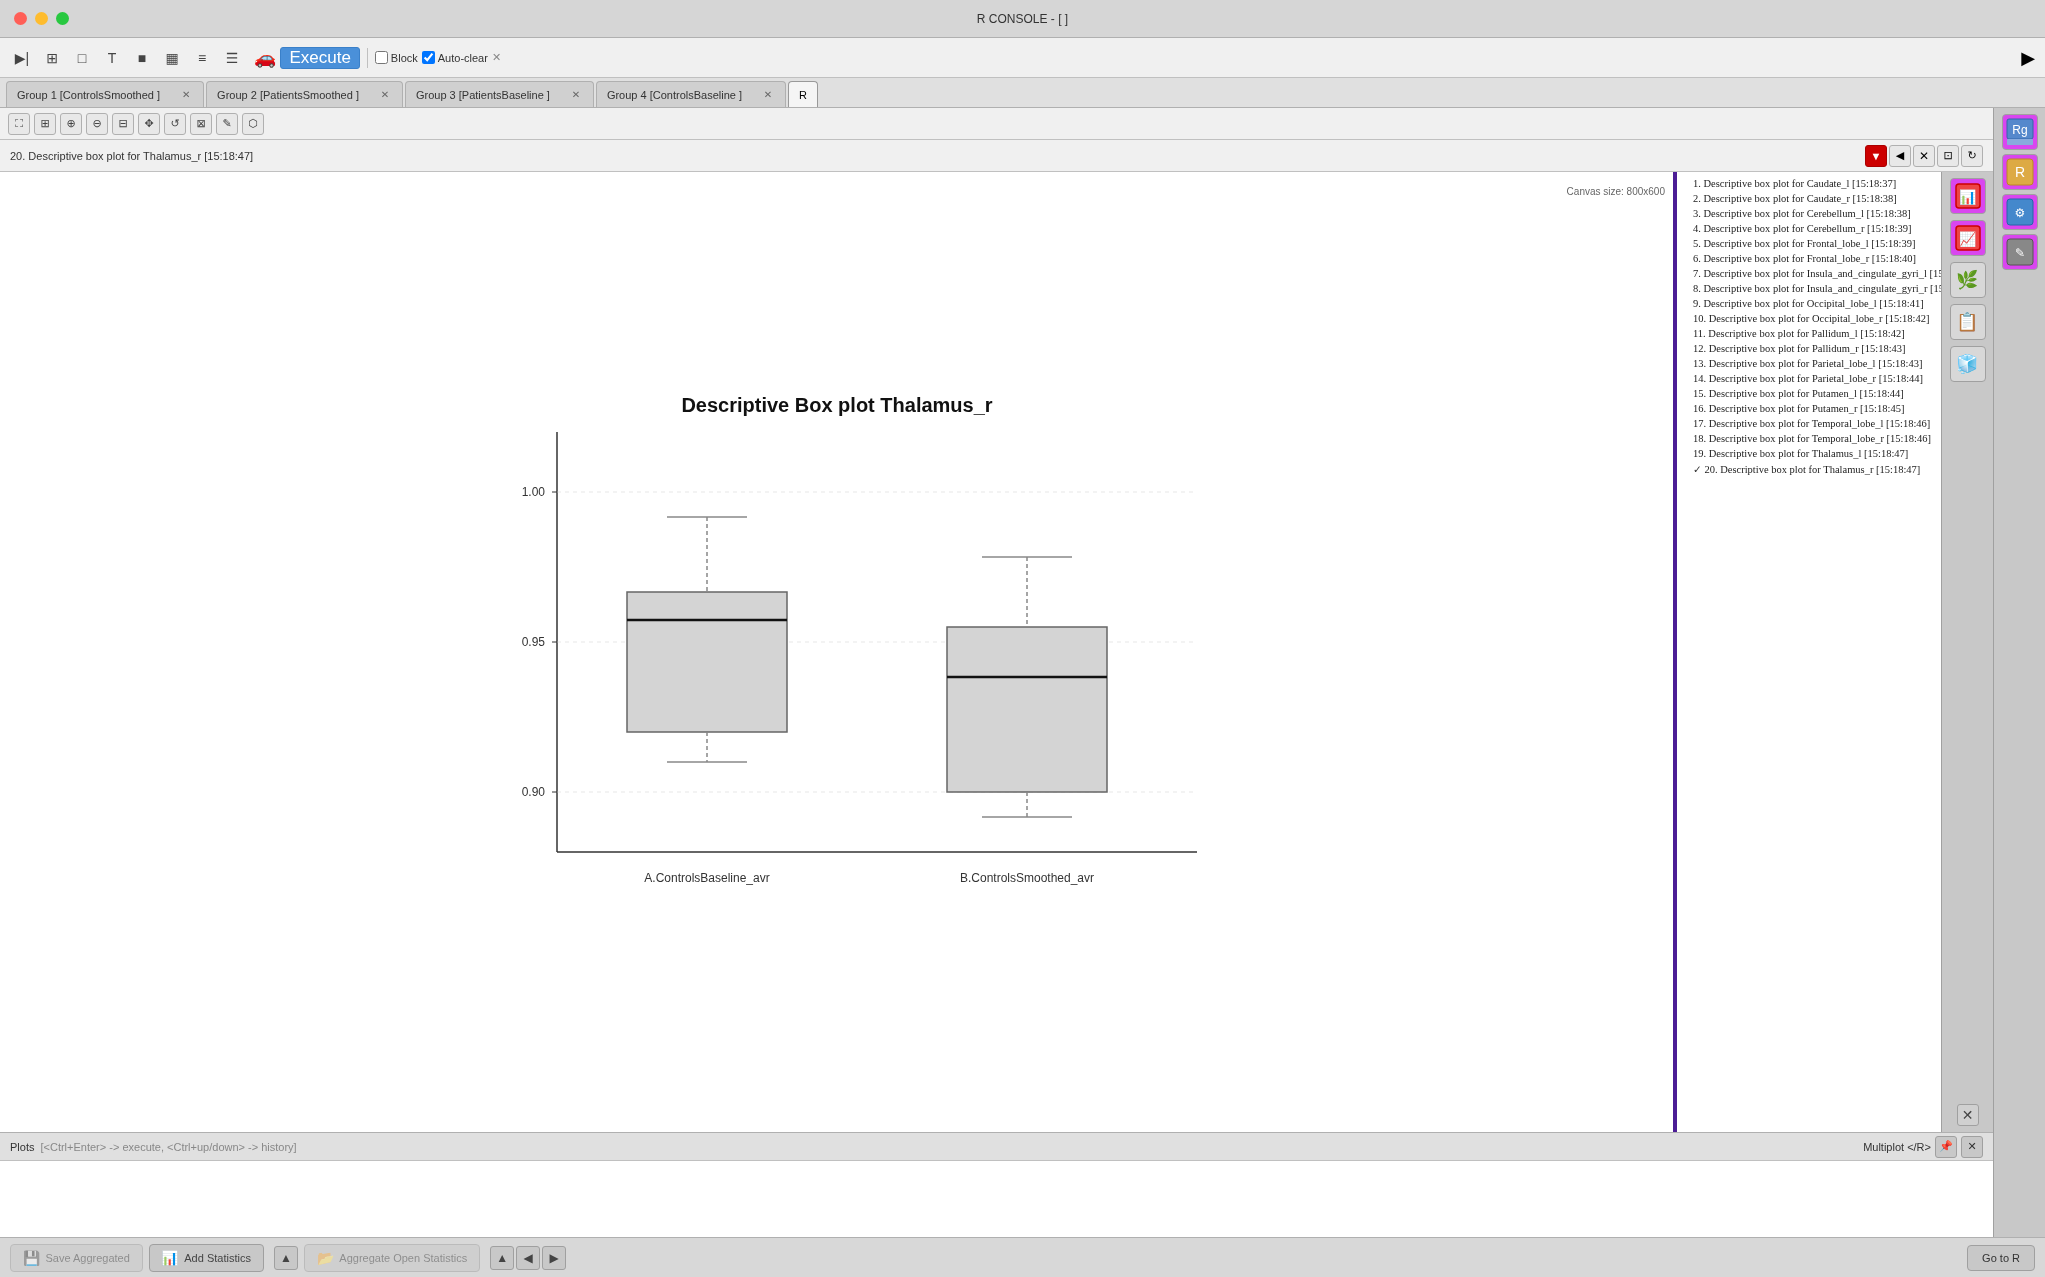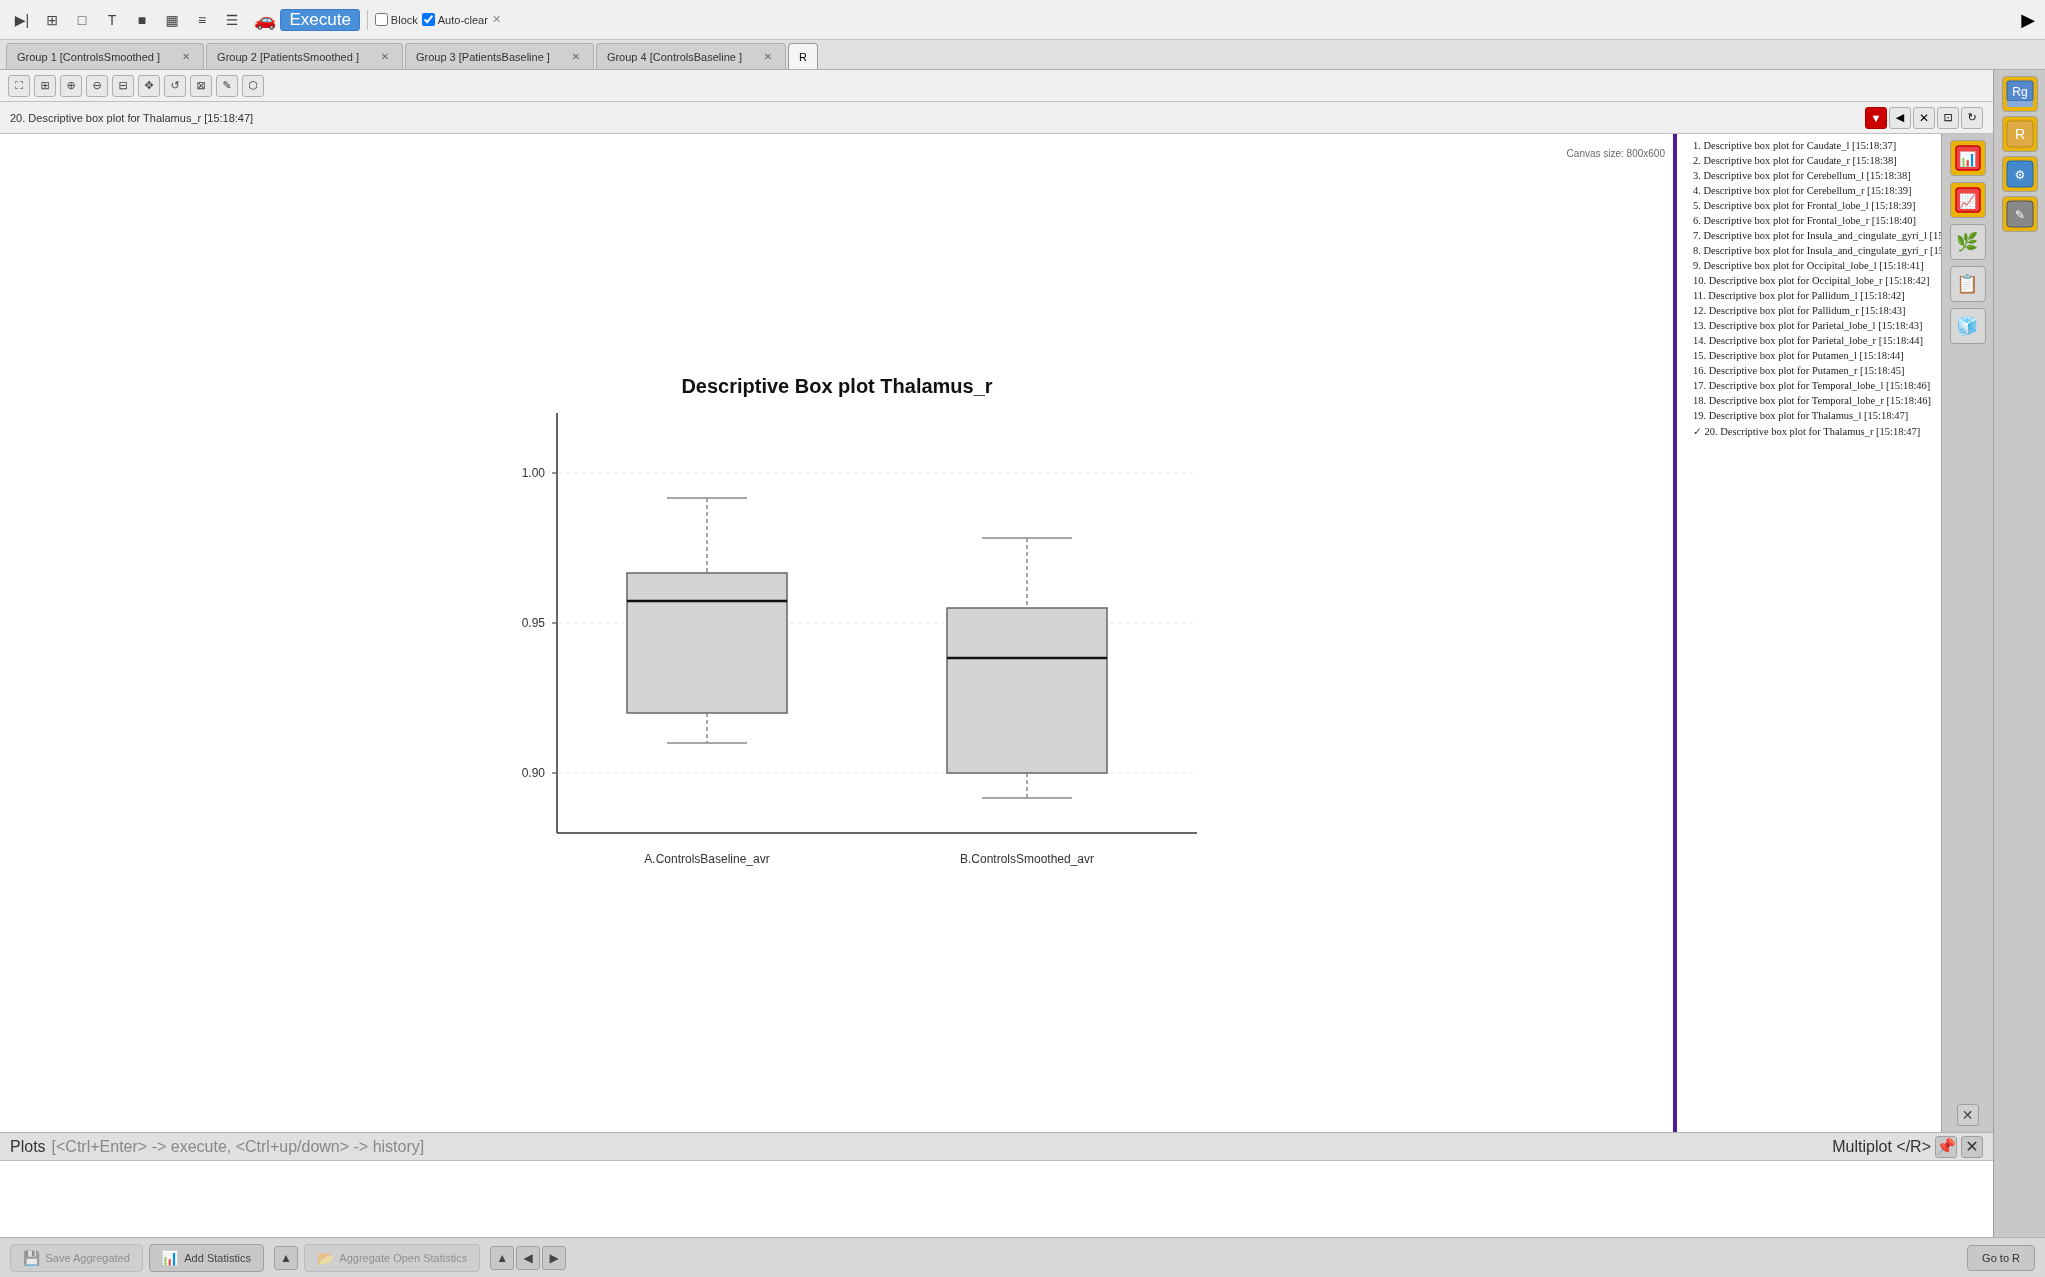--- a/index.html
+++ b/index.html
@@ -260,21 +260,21 @@
       flex-direction: column;
     }
     .console-header {
       height: 28px;
       background: #e0e0e0;
       display: flex;
       align-items: center;
       padding: 0 10px;
       gap: 8px;
       border-bottom: 1px solid #c0c0c0;
-      font-size: 16px;
+      font-size: 11px;
       color: #333;
     }
     .console-content {
       flex: 1;
       background: white;
       padding: 4px;
     }
 
     
     .bottom-bar {
@@ -404,28 +404,36 @@
     .fr-icon {
       width: 36px;
       height: 36px;
       border: 1px solid #a0a0a0;
       border-radius: 4px;
       cursor: pointer;
       display: flex;
       align-items: center;
       justify-content: center;
       font-size: 18px;
-      background: #eab308;
+      background: #d946ef;
     }
   </style>
 </head>
 <body>
 
 <div class="app-wrapper">
 
+  <div class="title-bar">
+    <div class="title-bar-buttons">
+      <button class="tb-btn tb-close"></button>
+      <button class="tb-btn tb-min"></button>
+      <button class="tb-btn tb-max"></button>
+    </div>
+    <span class="title-bar-title">R CONSOLE - [ ]</span>
+  </div>
 
   <div class="main-toolbar">
     <div class="toolbar-icon">▶|</div>
     <div class="toolbar-icon">⊞</div>
     <div class="toolbar-icon">□</div>
     <div class="toolbar-icon">T</div>
     <div class="toolbar-icon">■</div>
     <div class="toolbar-icon">▦</div>
     <div class="toolbar-icon">≡</div>
     <div class="toolbar-icon">☰</div>

